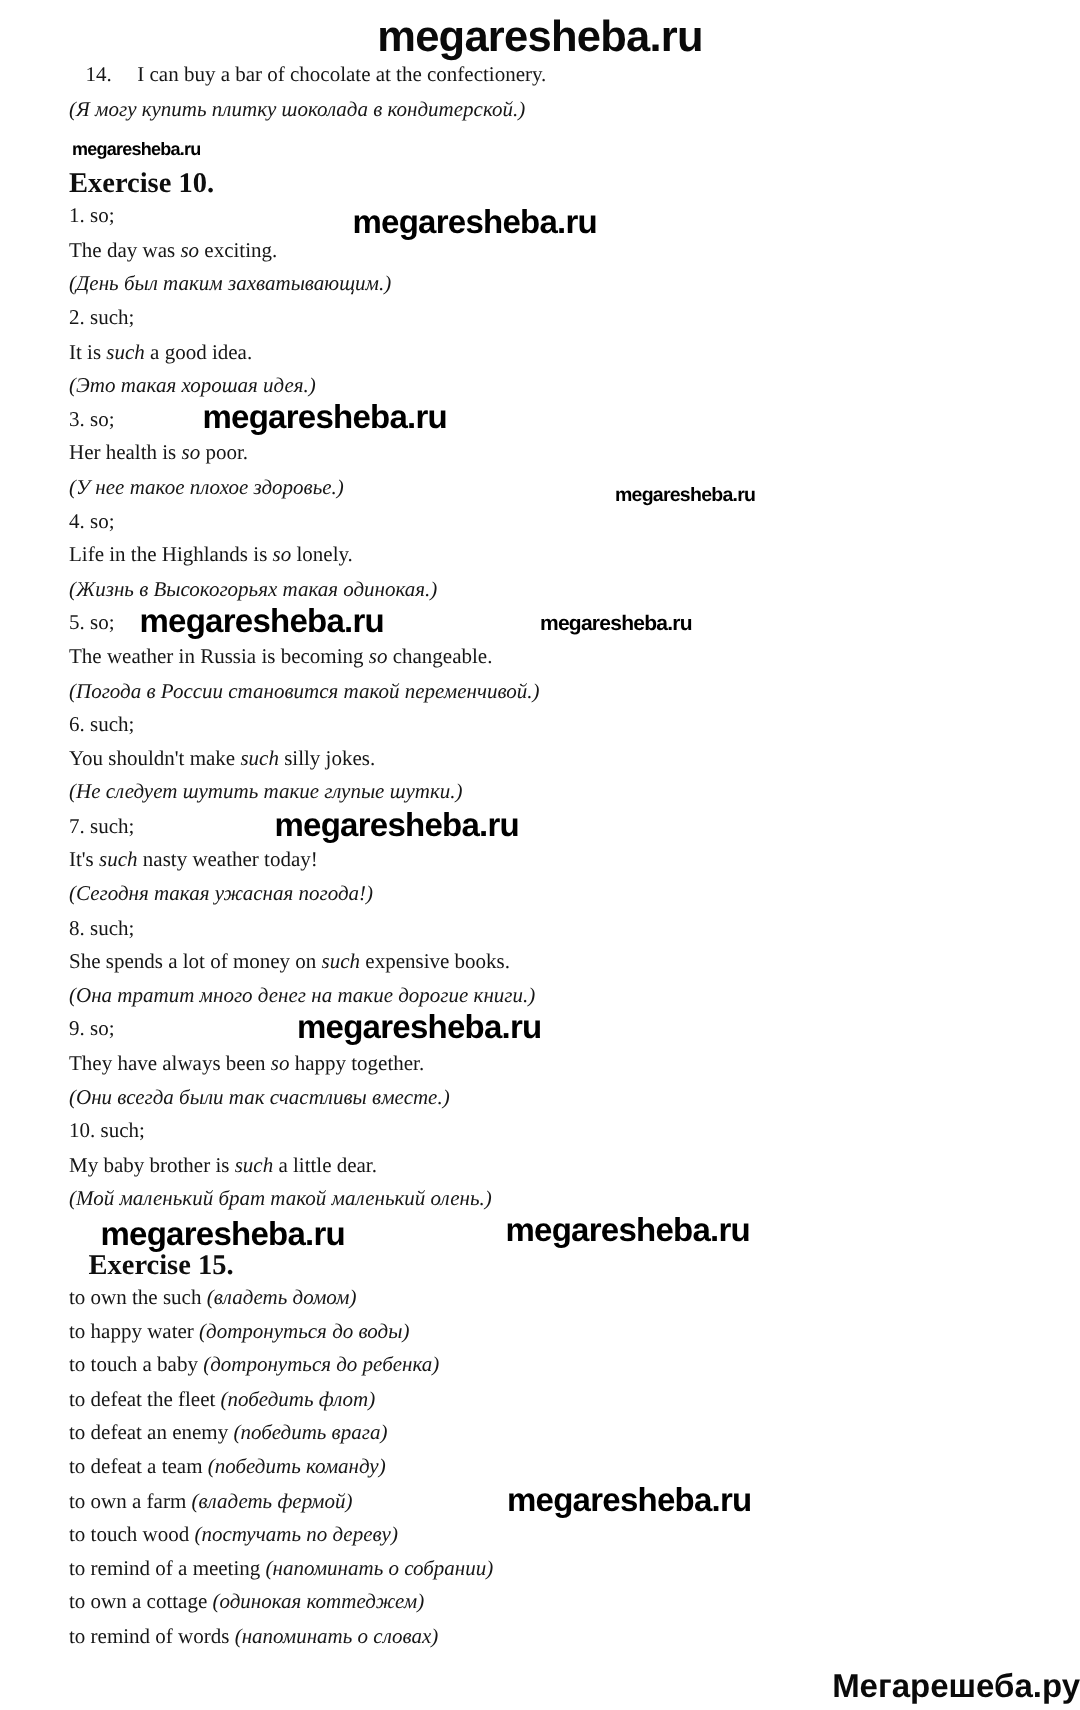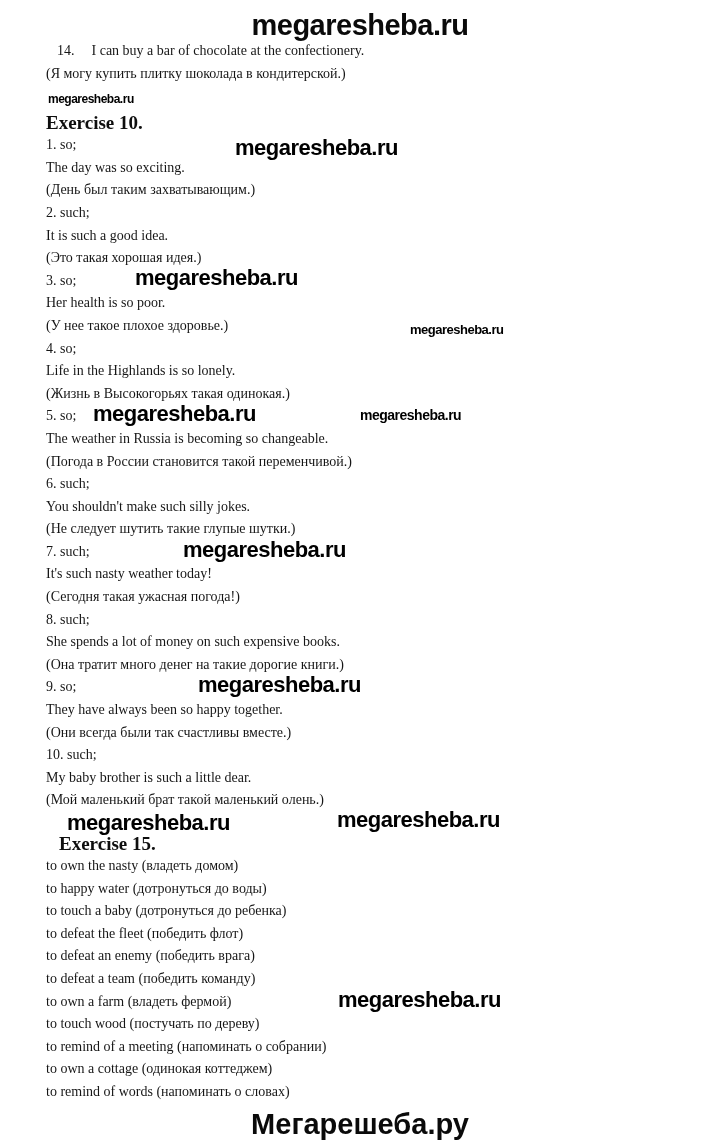--- a/index.html
+++ b/index.html
@@ -23,38 +23,38 @@
     color: #0a0a0a;
   }
   .line {
     padding-left: 46px;
     font-size: 14px;
     line-height: 22.6px;
     white-space: nowrap;
   }
   .l14 { padding-left: 57px; }
   .l14 .gap { display: inline-block; width: 17px; }
-  .ru, .it, .kw { }
+  .ru, .it, .kw { font-style: italic; }
   .ex-title {
     margin: 0;
     margin-top: 26px;
     padding-left: 46px;
     font-size: 19px;
     font-weight: bold;
     line-height: 23px;
     color: #0e0e0e;
   }
   .ex-title.ex15 { margin-top: 20px; margin-left: 13px; }
   .items { margin: 0; padding: 0; list-style: none; }
   .footer {
     margin-top: 4px;
-    text-align: center;
+    text-align: right;
     font-family: "Liberation Sans", sans-serif;
     font-weight: bold;
-    font-size: 29px;
+    font-size: 22px;
     line-height: 32px;
     color: #0a0a0a;
   }
   .wm {
     position: absolute;
     font-family: "Liberation Sans", sans-serif;
     font-weight: bold;
     color: #000000;
     white-space: nowrap;
     letter-spacing: -0.5px;
@@ -122,21 +122,21 @@
     <li>
       <div class="line">10. such;</div>
       <div class="line"><span>My baby brother is </span><span class="kw">such</span><span> a little dear.</span></div>
       <div class="line ru">(Мой маленький брат такой маленький олень.)</div>
     </li>
   </ul>
 
   <h2 class="ex-title ex15">Exercise 15.</h2>
 
   <ul class="items">
-    <li class="line"><span>to own the nasty </span><span class="it">(владеть домом)</span></li>
+    <li class="line"><span>to own the such </span><span class="it">(владеть домом)</span></li>
     <li class="line"><span>to happy water </span><span class="it">(дотронуться до воды)</span></li>
     <li class="line"><span>to touch a baby </span><span class="it">(дотронуться до ребенка)</span></li>
     <li class="line"><span>to defeat the fleet </span><span class="it">(победить флот)</span></li>
     <li class="line"><span>to defeat an enemy </span><span class="it">(победить врага)</span></li>
     <li class="line"><span>to defeat a team </span><span class="it">(победить команду)</span></li>
     <li class="line"><span>to own a farm </span><span class="it">(владеть фермой)</span></li>
     <li class="line"><span>to touch wood </span><span class="it">(постучать по дереву)</span></li>
     <li class="line"><span>to remind of a meeting </span><span class="it">(напоминать о собрании)</span></li>
     <li class="line"><span>to own a cottage </span><span class="it">(одинокая коттеджем)</span></li>
     <li class="line"><span>to remind of words </span><span class="it">(напоминать о словах)</span></li>

